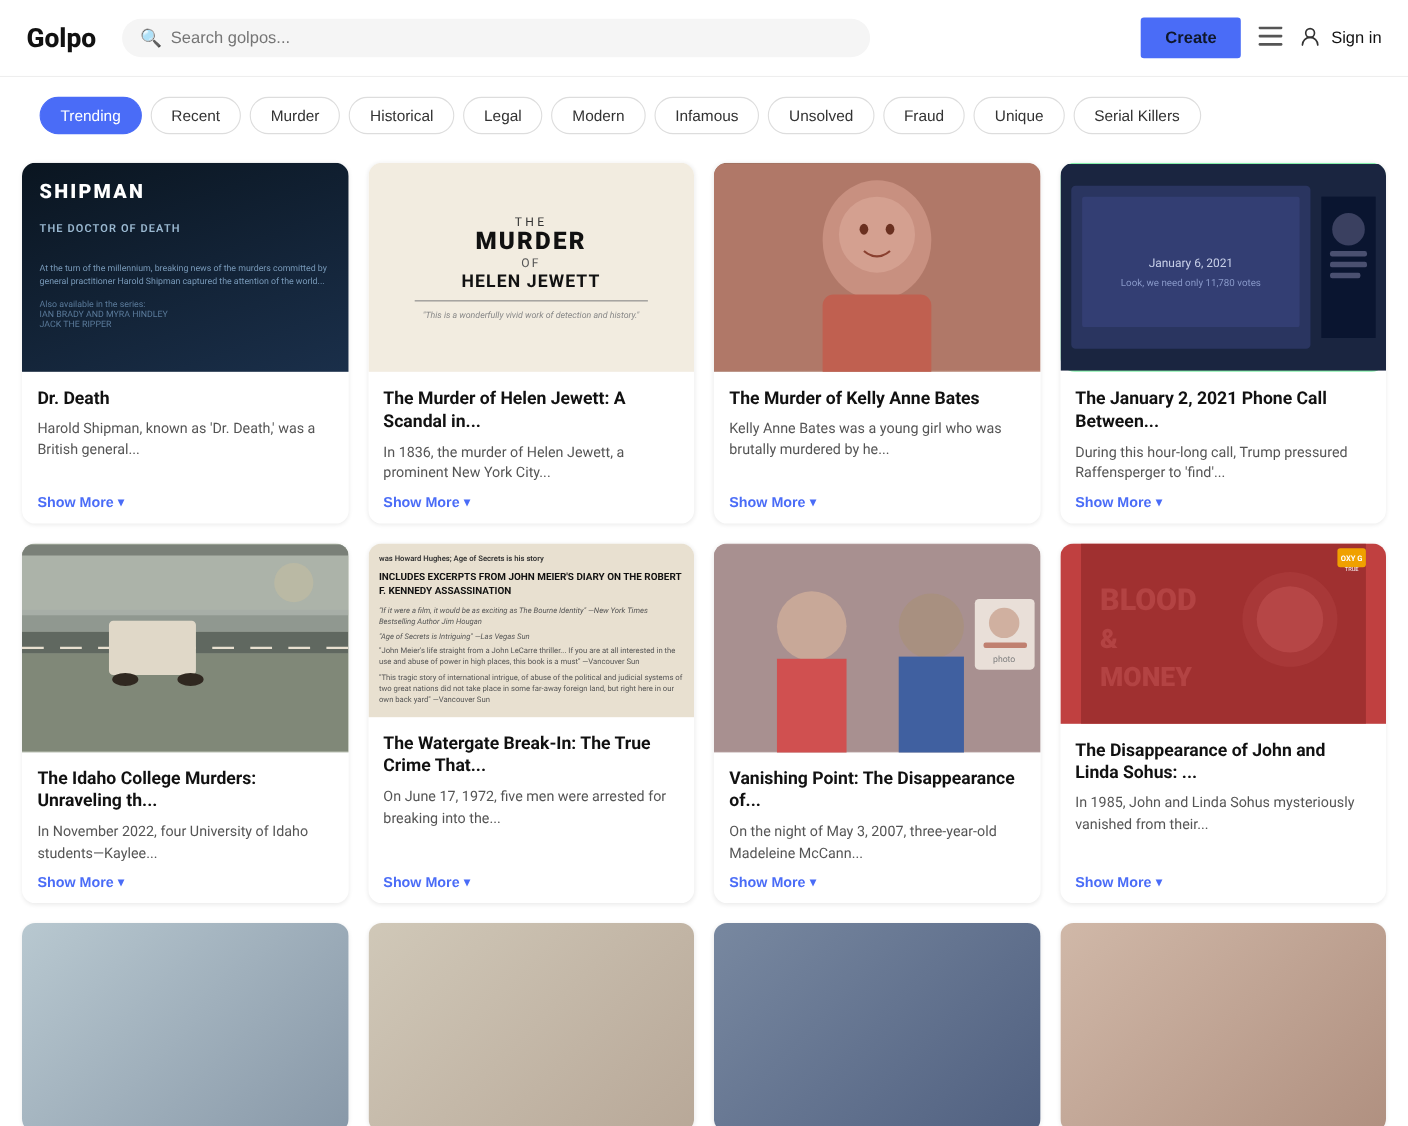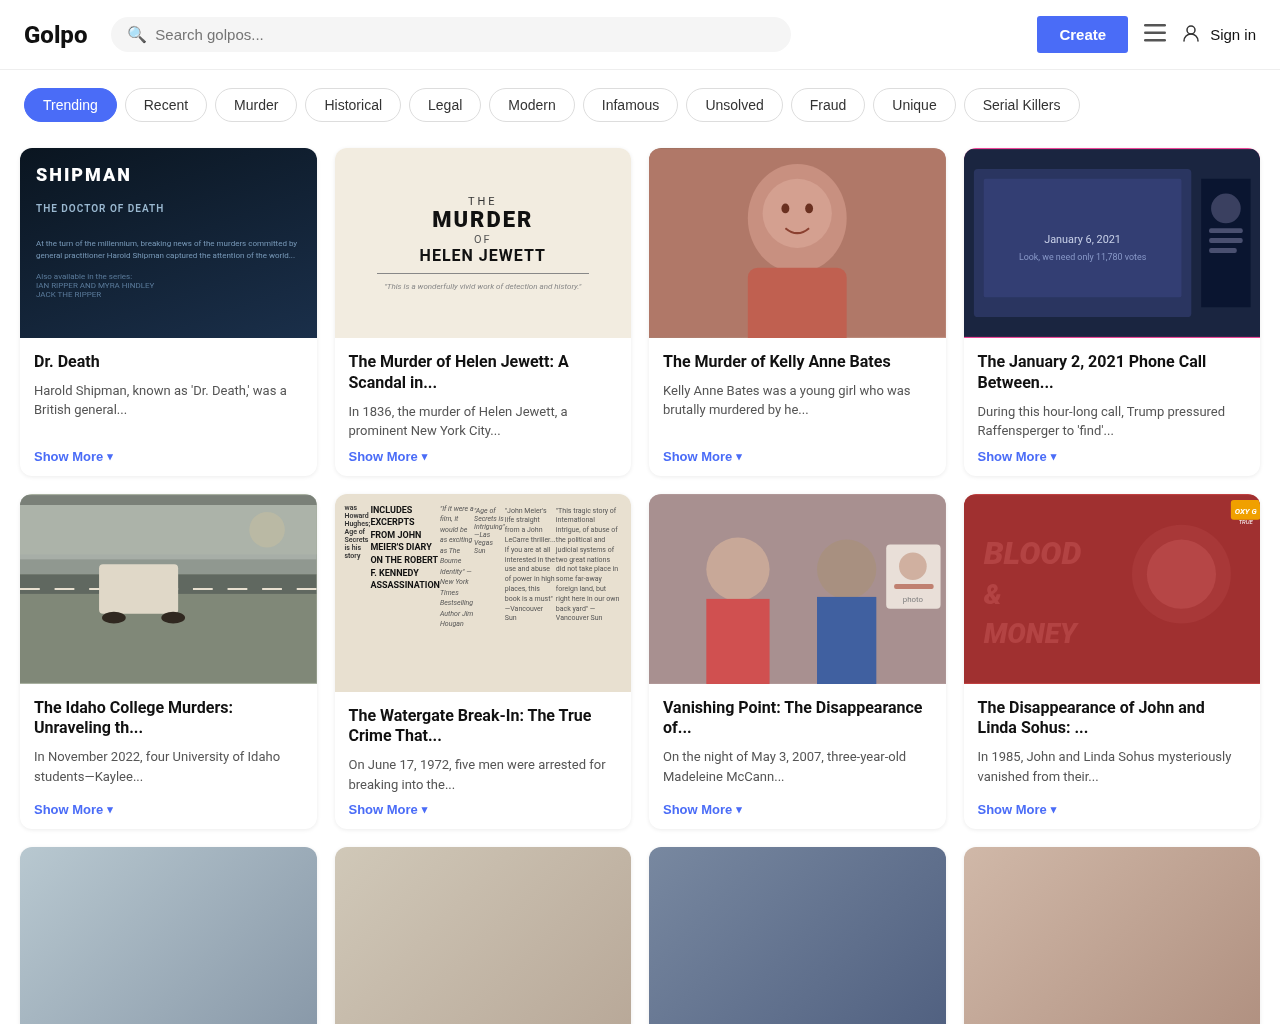--- a/index.html
+++ b/index.html
@@ -40,21 +40,21 @@
       width: 100%;
     }
     .header-right {
       display: flex;
       align-items: center;
       gap: 16px;
       margin-left: auto;
     }
     .create-btn {
       background: #4a6cf7;
-      color: #ffffff;
+      color: #0f172a;
       border: none;
       border-radius: 3px;
       padding: 10px 22px;
       font-size: 15px;
       font-weight: 600;
       cursor: pointer;
     }
     .menu-icon { color: #555; font-size: 20px; cursor: pointer; }
     .sign-in-btn {
       display: flex;
@@ -66,21 +66,21 @@
       color: #111;
       cursor: pointer;
       font-weight: 500;
     }
 
     
     .category-nav {
       display: flex;
       align-items: center;
       gap: 8px;
-      padding: 18px 24px;
+      padding: 18px 36px;
       overflow-x: auto;
       flex-wrap: nowrap;
     }
     .category-nav::-webkit-scrollbar { display: none; }
     .cat-btn {
       border-radius: 24px;
       padding: 8px 18px;
       font-size: 14px;
       font-weight: 500;
       cursor: pointer;
@@ -190,21 +190,21 @@
   </nav>
 
 <main class="content">
   <div class="cards-grid" id="cards-grid">
   <div class="card">
         <div style="width: 100%; height: 190px; background: linear-gradient(160deg, rgb(10, 21, 32) 0%, rgb(26, 47, 74) 100%); padding: 16px; color: rgb(200, 216, 232); display: flex; flex-direction: column; justify-content: flex-start;">
         <div style="font-size:18px;font-weight:900;color:#fff;letter-spacing:2px;margin-bottom:18px;">SHIPMAN</div>
         <div style="font-size:10px;color:#9ab8d0;font-weight:600;letter-spacing:1px;">THE DOCTOR OF DEATH</div>
         <div style="font-size:8px;color:#7899b8;margin-top:24px;line-height:1.5;">At the turn of the millennium, breaking news of the murders committed by general practitioner Harold Shipman captured the attention of the world...</div>
         <div style="margin-top:10px;font-size:8px;color:#5a7a9a;">Also available in the series:</div>
-        <div style="font-size:8px;color:#5a7a9a;">IAN RIPPER AND MYRA HINDLEY</div>
+        <div style="font-size:8px;color:#5a7a9a;">IAN BRADY AND MYRA HINDLEY</div>
         <div style="font-size:8px;color:#5a7a9a;">JACK THE RIPPER</div>
       </div>
         <div class="card-body">
           <div class="card-title">Dr. Death</div>
           <div class="card-desc">Harold Shipman, known as 'Dr. Death,' was a British general...</div>
           <button class="show-more-btn">
             <span>Show More</span>
             <span class="chevron"> ▾</span>
           </button>
         </div>
@@ -242,21 +242,21 @@
         <div class="card-body">
           <div class="card-title">The Murder of Kelly Anne Bates</div>
           <div class="card-desc">Kelly Anne Bates was a young girl who was brutally murdered by he...</div>
           <button class="show-more-btn">
             <span>Show More</span>
             <span class="chevron"> ▾</span>
           </button>
         </div>
       </div>
       <div class="card">
-        <div style="width: 100%; height: 190px; background: #ec4899; display: flex; align-items: center; justify-content: flex-start;">
+        <div style="width: 100%; height: 190px; background: #86efac; display: flex; align-items: center; justify-content: flex-start; border-radius: 13px;">
           <svg width="100%" height="100%" viewBox="0 0 300 190" xmlns="http://www.w3.org/2000/svg">
         <rect width="300" height="190" fill="#1a2540"></rect>
         <rect x="10" y="20" width="220" height="150" rx="4" fill="#2a3560"></rect>
         <rect x="20" y="30" width="200" height="120" rx="2" fill="#3a4580" opacity="0.6"></rect>
         <text x="120" y="95" font-size="11" fill="#c8d0e8" text-anchor="middle">January 6, 2021</text>
         <text x="120" y="112" font-size="9" fill="#8898c8" text-anchor="middle">Look, we need only 11,780 votes</text>
         <rect x="240" y="30" width="50" height="130" fill="#0a1530"></rect>
         <circle cx="265" cy="60" r="15" fill="#3a4060"></circle>
         <rect x="248" y="80" width="34" height="5" rx="2" fill="#4a5070"></rect>
         <rect x="248" y="90" width="34" height="5" rx="2" fill="#4a5070"></rect>
@@ -289,21 +289,21 @@
         <div class="card-body">
           <div class="card-title">The Idaho College Murders: Unraveling th...</div>
           <div class="card-desc">In November 2022, four University of Idaho students—Kaylee...</div>
           <button class="show-more-btn">
             <span>Show More</span>
             <span class="chevron"> ▾</span>
           </button>
         </div>
       </div>
       <div class="card">
-        <div style="width: 100%; height: 198px; background: rgb(232, 224, 208); padding: 10px; display: flex; justify-content: space-between;">
+        <div style="width: 100%; height: 158px; background: rgb(232, 224, 208); padding: 10px; display: flex; flex-direction: column; justify-content: space-between;">
         <div style="font-size:7px;color:#333;margin-bottom:6px;font-weight:600;">was Howard Hughes; Age of Secrets is his story</div>
         <div style="font-size:9px;font-weight:700;color:#111;line-height:1.4;margin-bottom:4px;">INCLUDES EXCERPTS FROM JOHN MEIER'S DIARY ON THE ROBERT F. KENNEDY ASSASSINATION</div>
         <div style="font-size:7px;color:#555;font-style:italic;line-height:1.5;">"If it were a film, it would be as exciting as The Bourne Identity" —New York Times Bestselling Author Jim Hougan</div>
         <div style="font-size:7px;color:#555;font-style:italic;margin-top:3px;">"Age of Secrets is Intriguing" —Las Vegas Sun</div>
         <div style="font-size:7px;color:#555;margin-top:3px;line-height:1.4;">"John Meier's life straight from a John LeCarre thriller... If you are at all interested in the use and abuse of power in high places, this book is a must" —Vancouver Sun</div>
         <div style="font-size:7px;color:#555;margin-top:3px;line-height:1.4;">"This tragic story of international intrigue, of abuse of the political and judicial systems of two great nations did not take place in some far-away foreign land, but right here in our own back yard" —Vancouver Sun</div>
       </div>
         <div class="card-body">
           <div class="card-title">The Watergate Break-In: The True Crime That...</div>
           <div class="card-desc">On June 17, 1972, five men were arrested for breaking into the...</div>
@@ -328,21 +328,21 @@
         <div class="card-body">
           <div class="card-title">Vanishing Point: The Disappearance of...</div>
           <div class="card-desc">On the night of May 3, 2007, three-year-old Madeleine McCann...</div>
           <button class="show-more-btn">
             <span>Show More</span>
             <span class="chevron"> ▾</span>
           </button>
         </div>
       </div>
       <div class="card">
-        <div style="width: 100%; height: 190px; background: rgb(192, 64, 64); font-style: italic;"><svg width="100%" height="100%" viewBox="0 0 300 190" xmlns="http://www.w3.org/2000/svg">
+        <div style="width: 100%; height: 164px; background: rgb(192, 64, 64);"><svg width="100%" height="100%" viewBox="0 0 300 190" xmlns="http://www.w3.org/2000/svg">
         <rect width="300" height="190" fill="#a03030"></rect>
         <text x="20" y="70" font-size="32" font-weight="900" fill="#c05050" opacity="0.6">BLOOD</text>
         <text x="20" y="110" font-size="28" font-weight="900" fill="#c05050" opacity="0.6">&amp;</text>
         <text x="20" y="150" font-size="28" font-weight="900" fill="#c05050" opacity="0.6">MONEY</text>
         <circle cx="220" cy="80" r="50" fill="#b04040" opacity="0.5"></circle>
         <circle cx="220" cy="80" r="35" fill="#c05050" opacity="0.6"></circle>
         <rect x="270" y="5" width="30" height="20" rx="3" fill="#f0a000"></rect>
         <text x="285" y="19" font-size="8" fill="#fff" text-anchor="middle" font-weight="bold">OXY G</text>
         <text x="285" y="29" font-size="6" fill="#fff" text-anchor="middle">TRUE</text>
       </svg></div>

